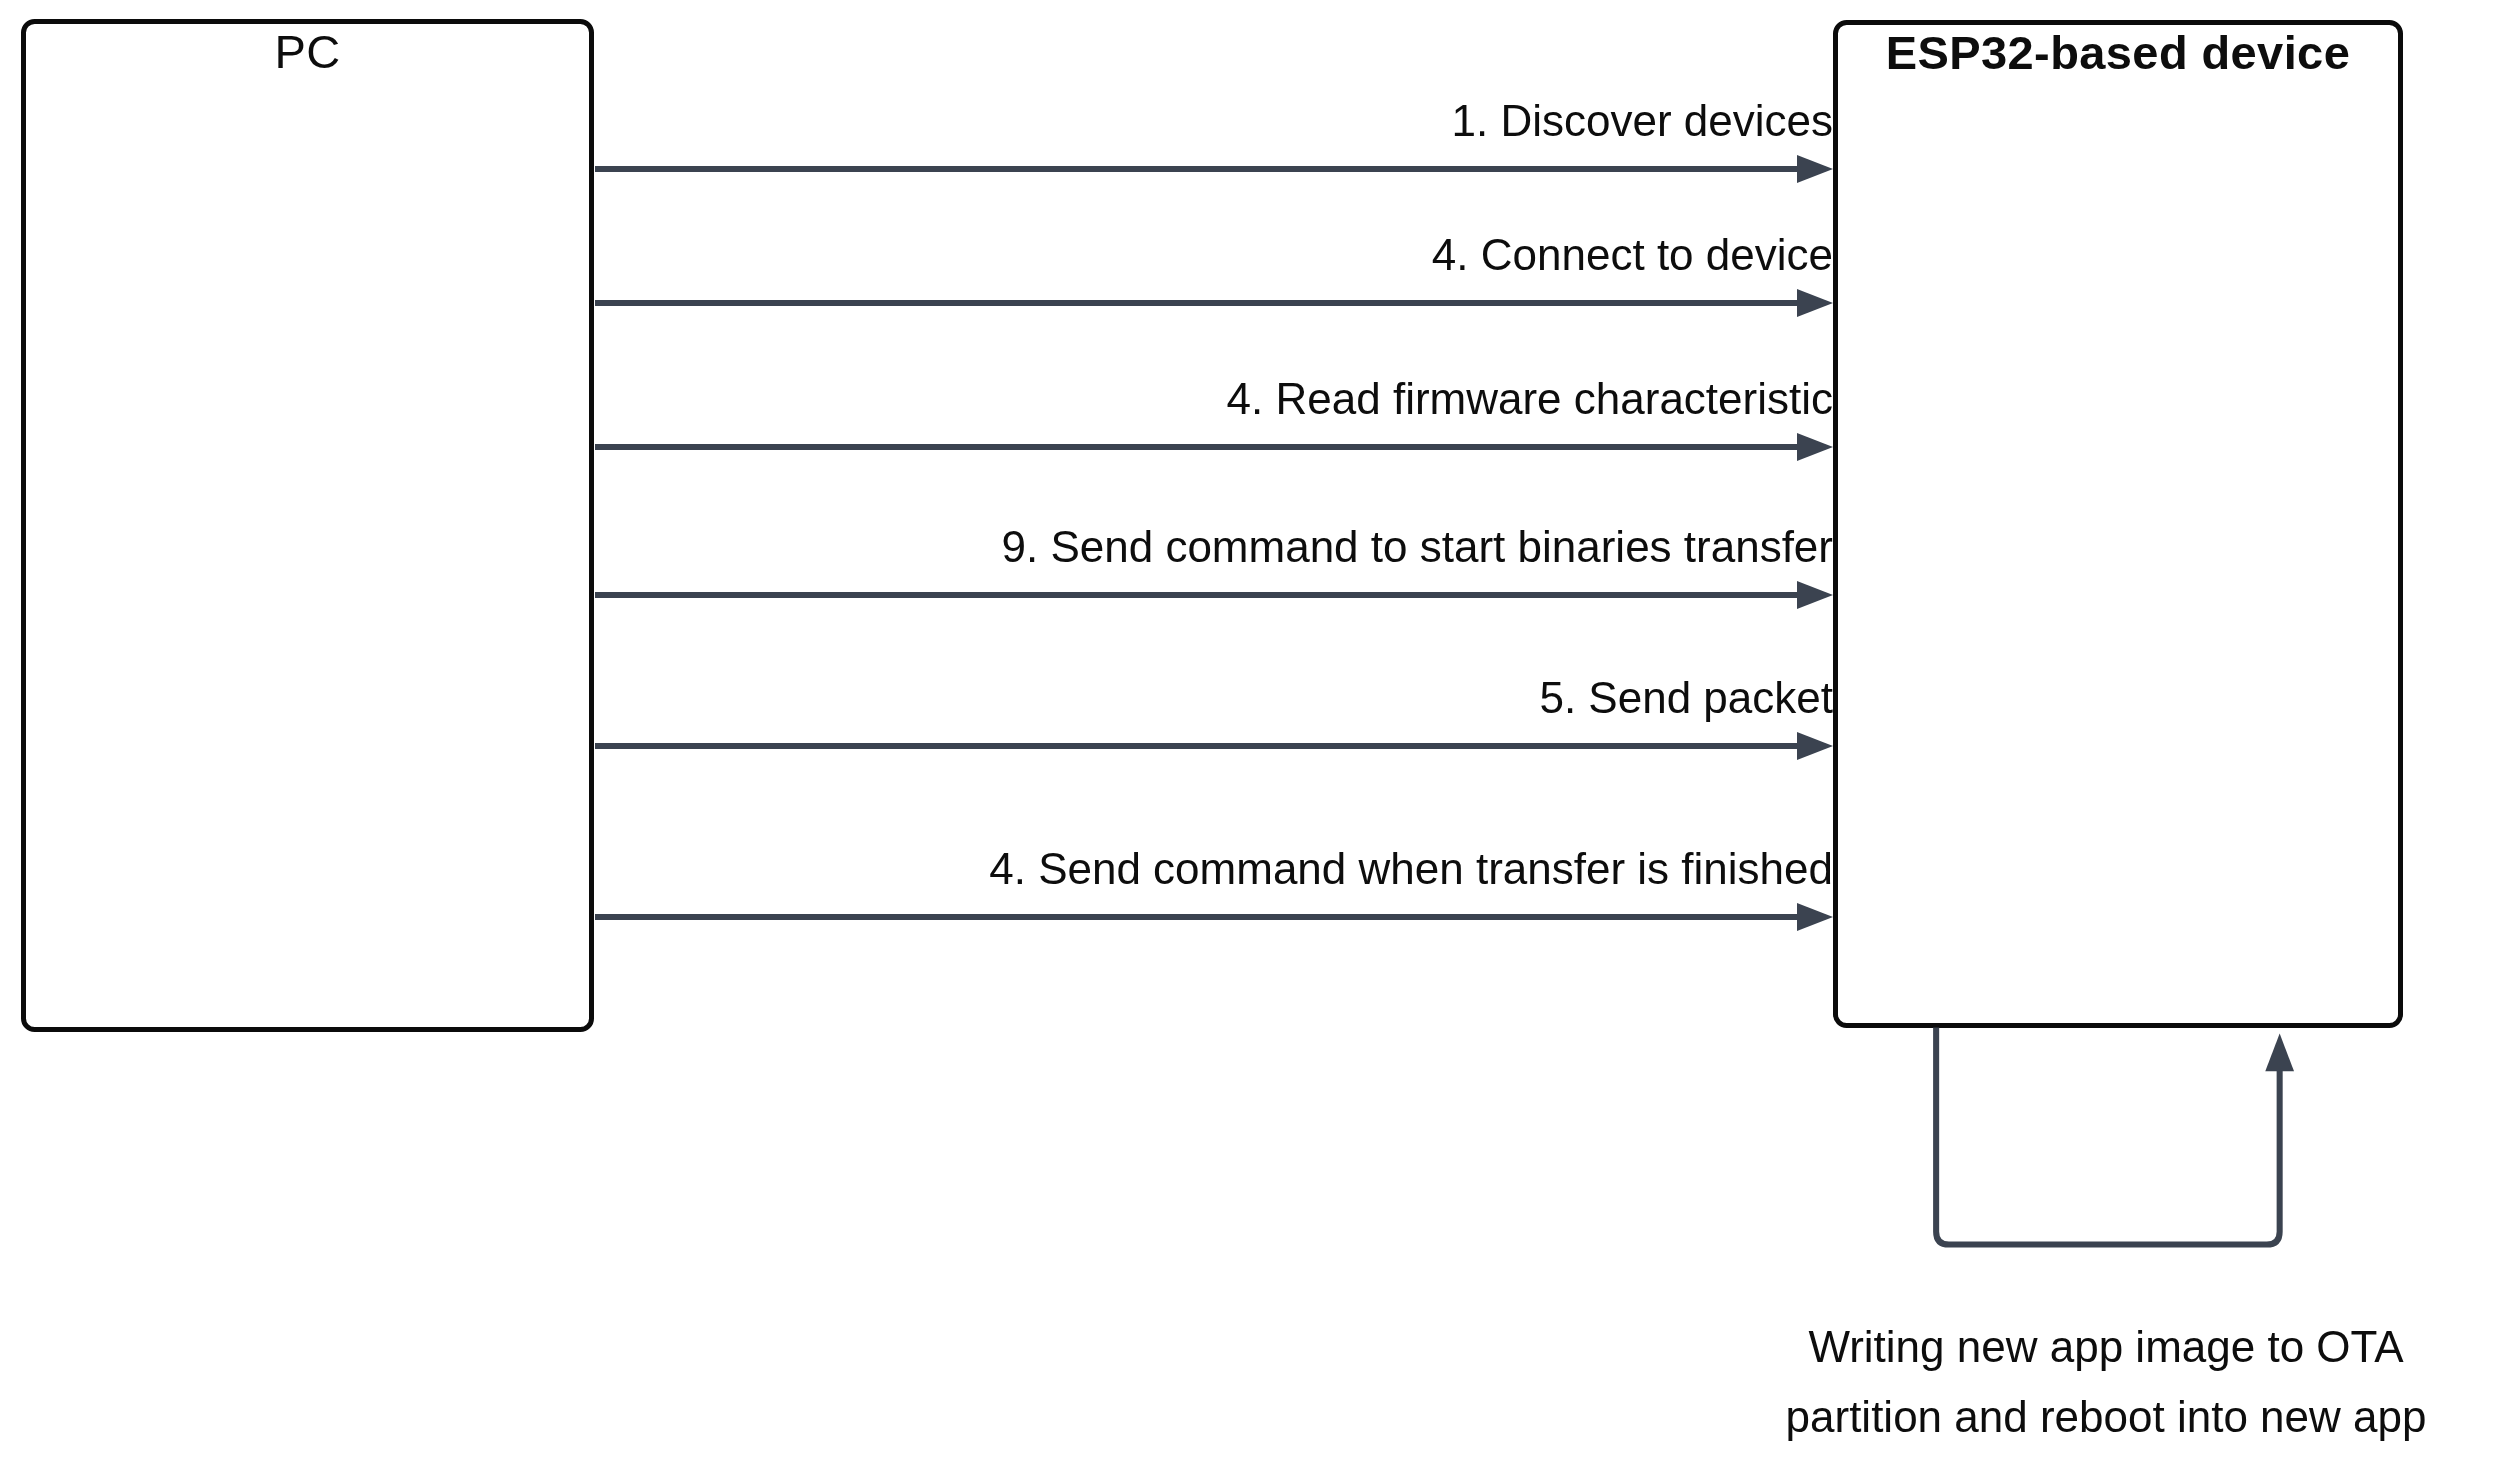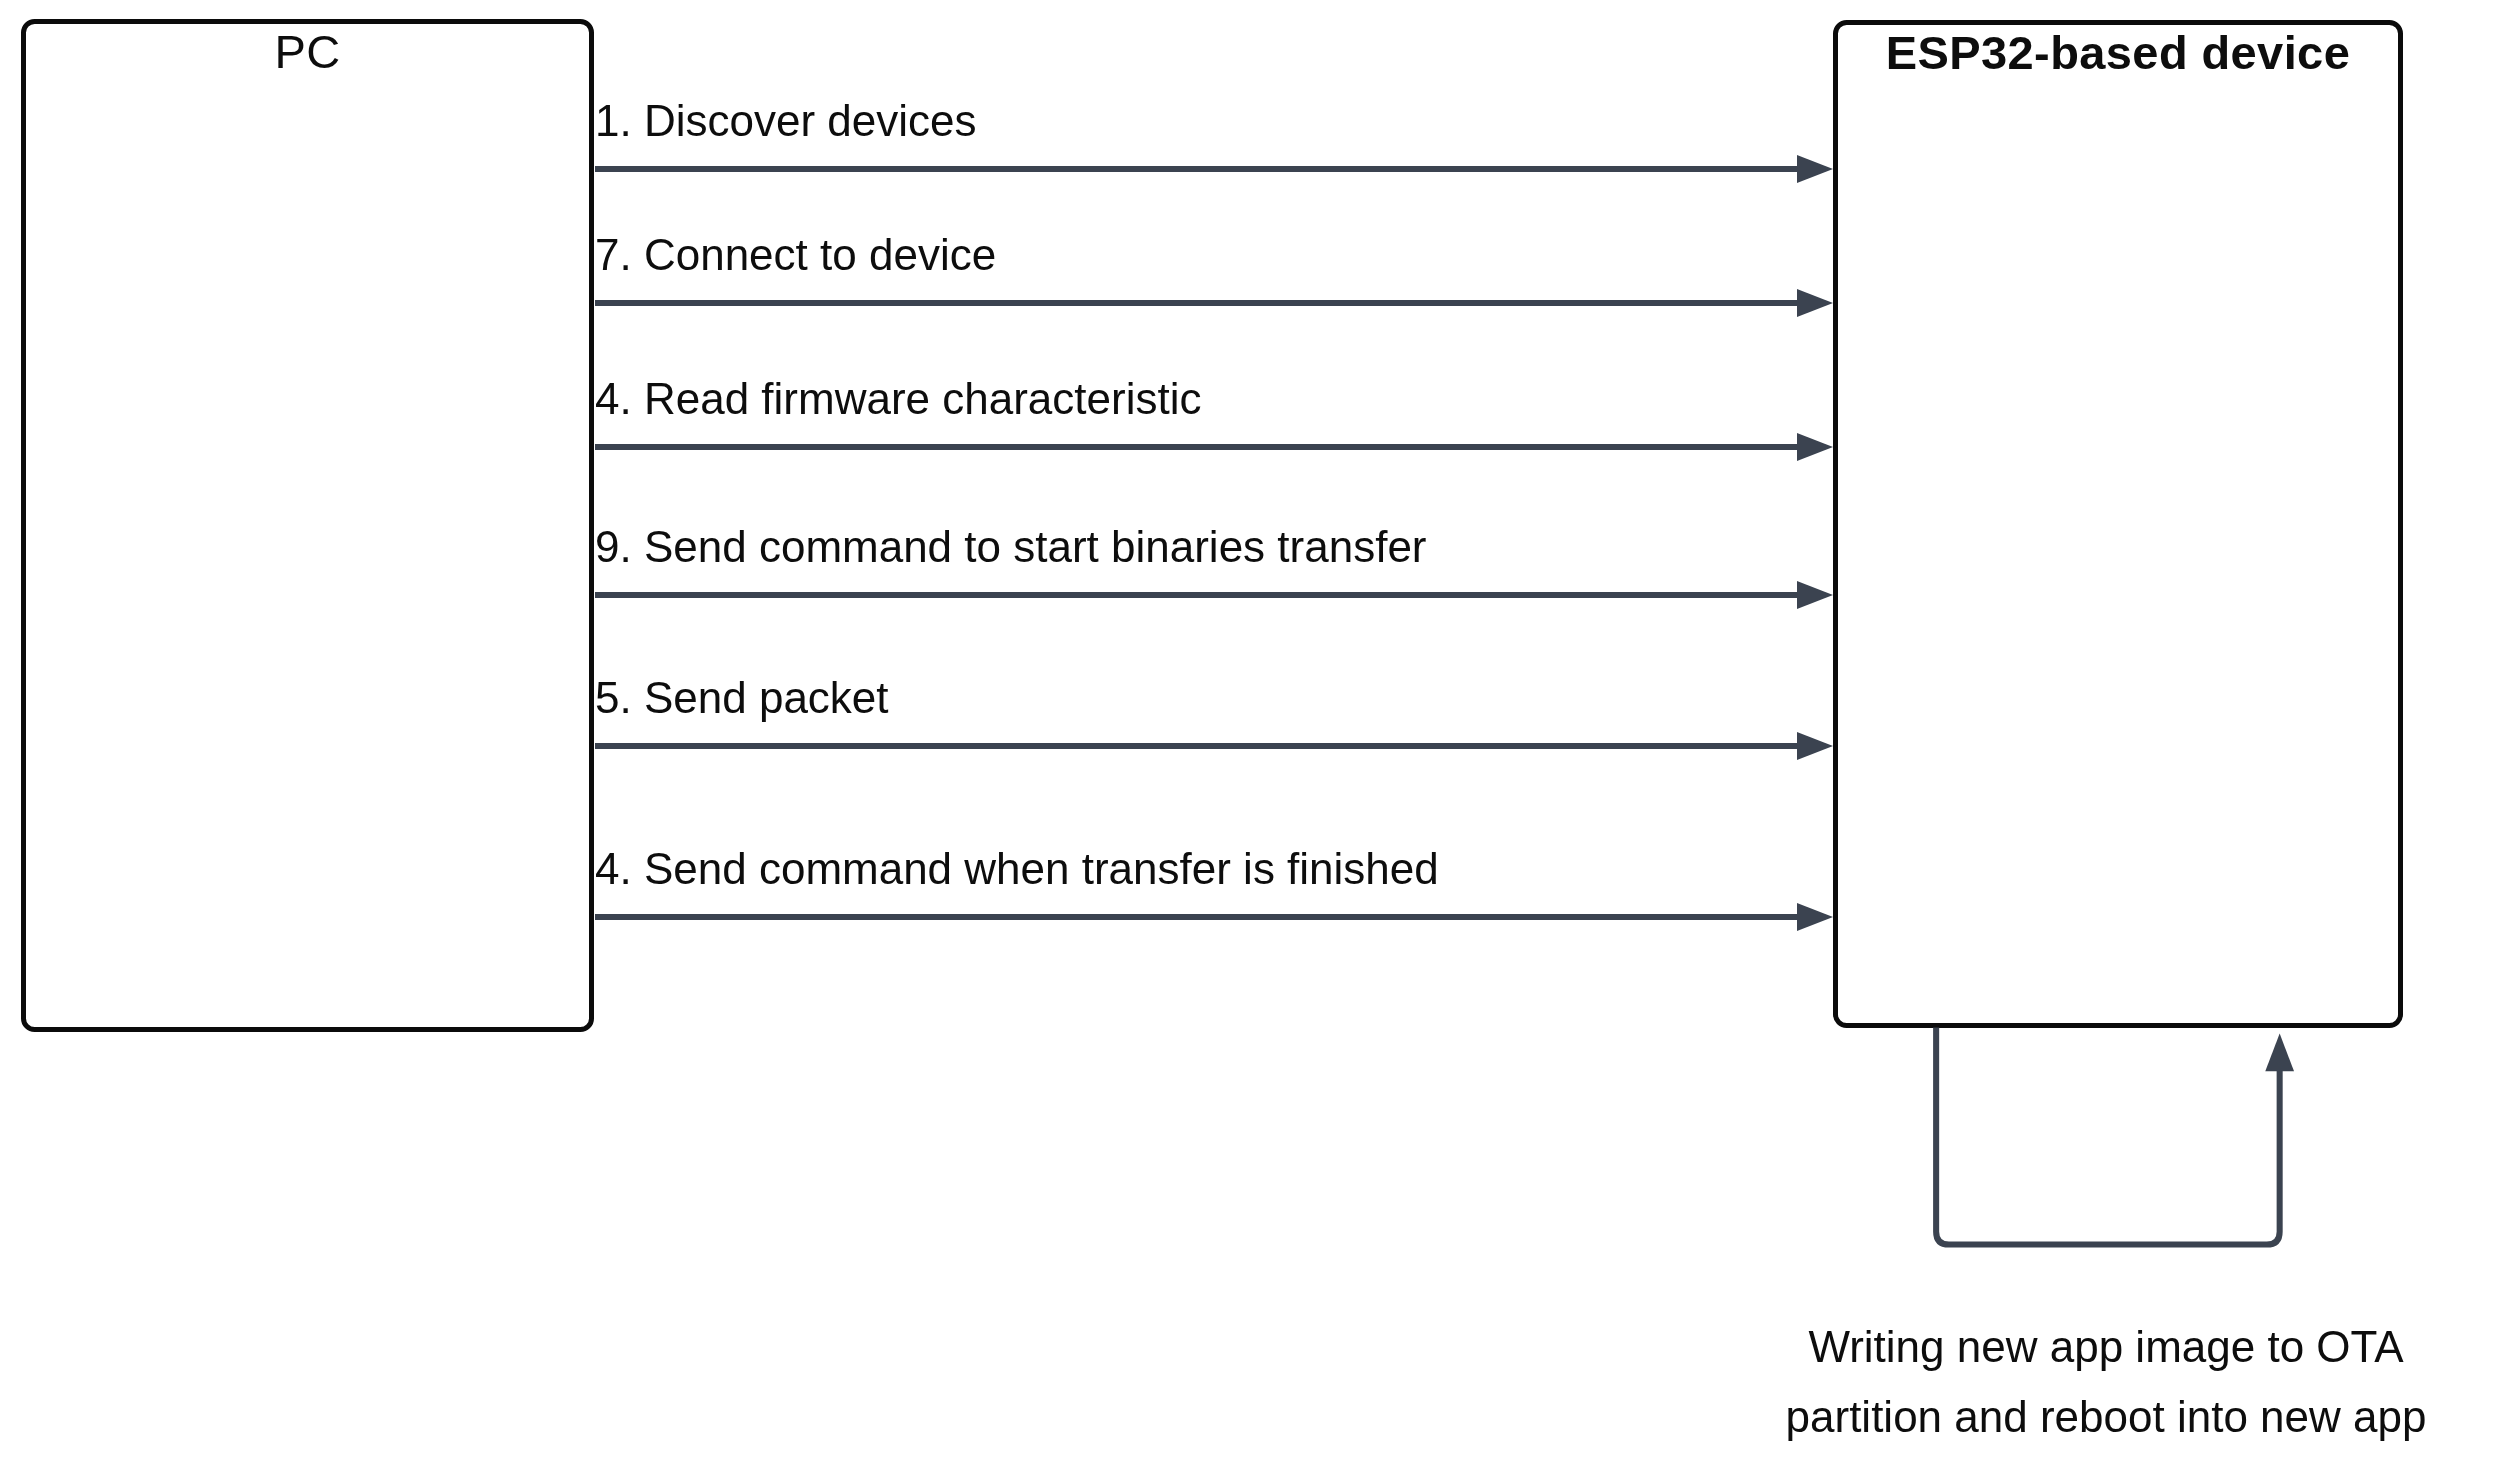--- a/index.html
+++ b/index.html
@@ -58,21 +58,21 @@
     width:0;height:0;
     border-top:14.4px solid transparent;
     border-bottom:14.4px solid transparent;
     border-left:36px solid var(--accent);
   }
   .arrow-label{
     position:absolute;
     left:0;
     bottom:21px;
     width:100%;
-    text-align:left;
+    text-align:right;
     font-size:44px;
     line-height:55px;
     white-space:nowrap;
     color:var(--text);
   }
   
   .self-loop{
     position:absolute;
     left:1893px;
     top:1015px;
@@ -114,21 +114,21 @@
     <div class="node-label">ESP32-based device</div>
   </div>
 
   <div class="arrow" style="top:169px">
     <div class="arrow-label">1. Discover devices</div>
     <div class="arrow-line"></div>
     <div class="arrow-head"></div>
   </div>
 
   <div class="arrow" style="top:303px">
-    <div class="arrow-label">7. Connect to device</div>
+    <div class="arrow-label">4. Connect to device</div>
     <div class="arrow-line"></div>
     <div class="arrow-head"></div>
   </div>
 
   <div class="arrow" style="top:447px">
     <div class="arrow-label">4. Read firmware characteristic</div>
     <div class="arrow-line"></div>
     <div class="arrow-head"></div>
   </div>
 

